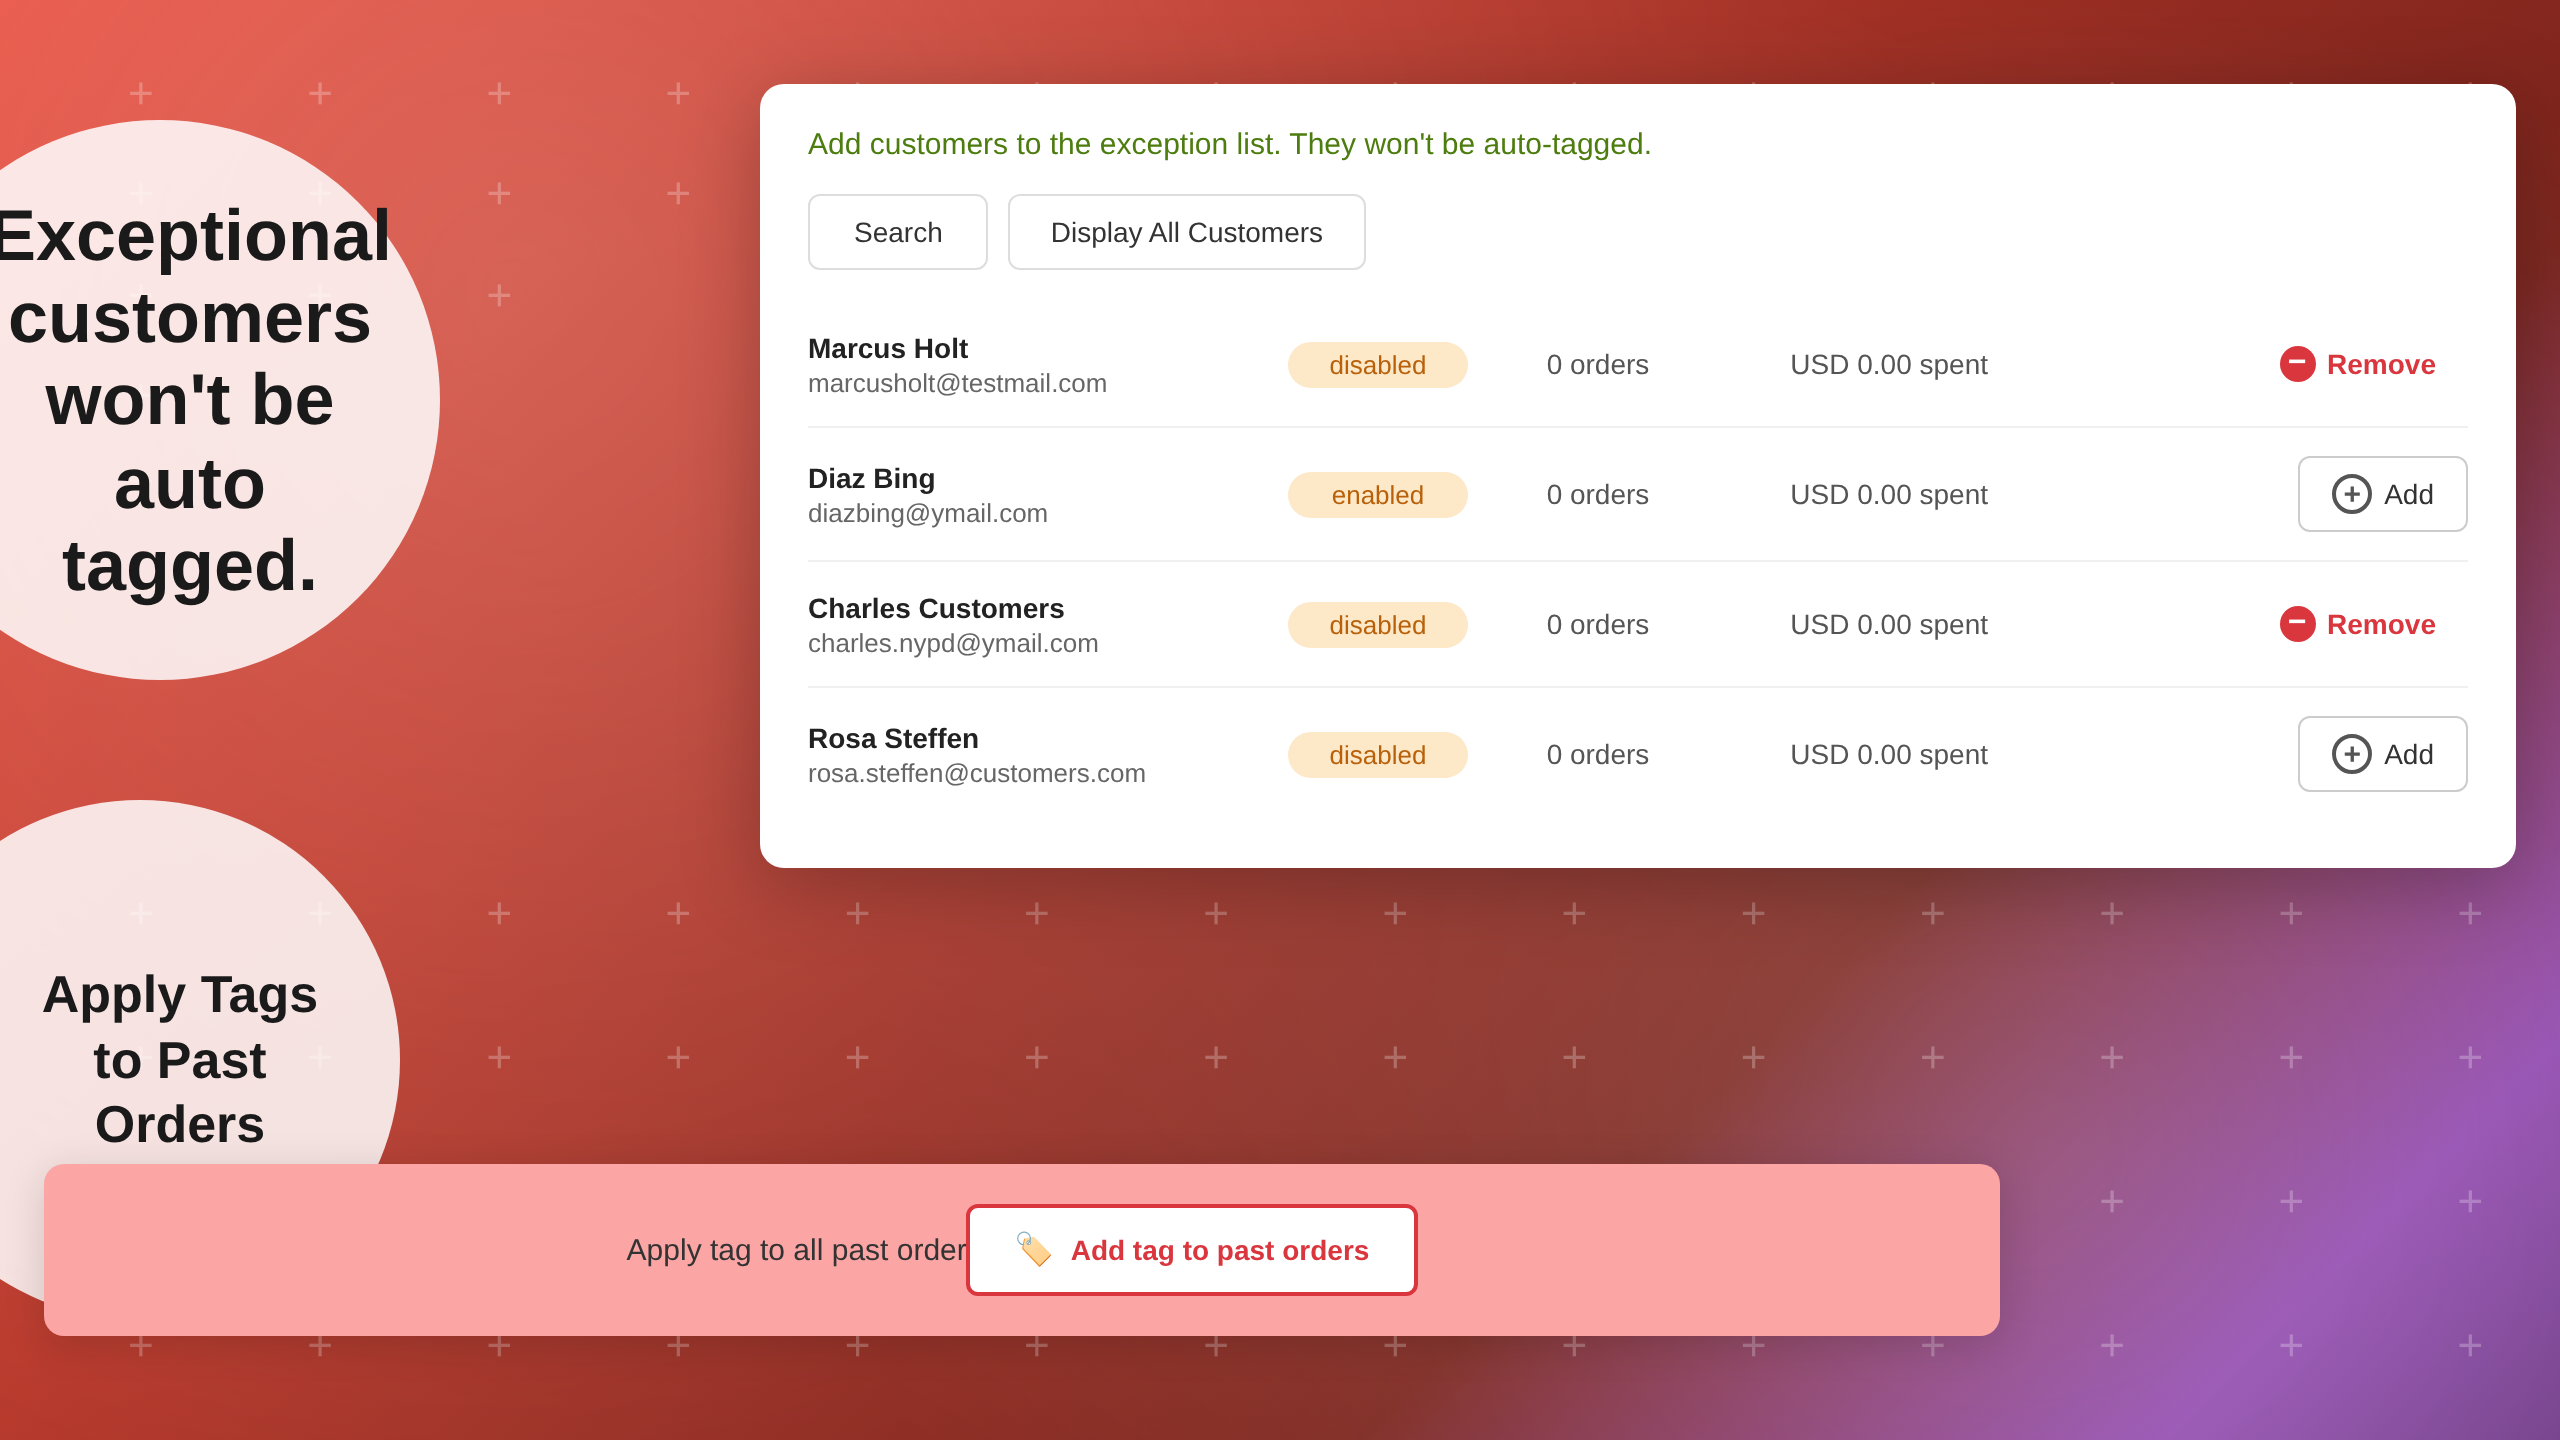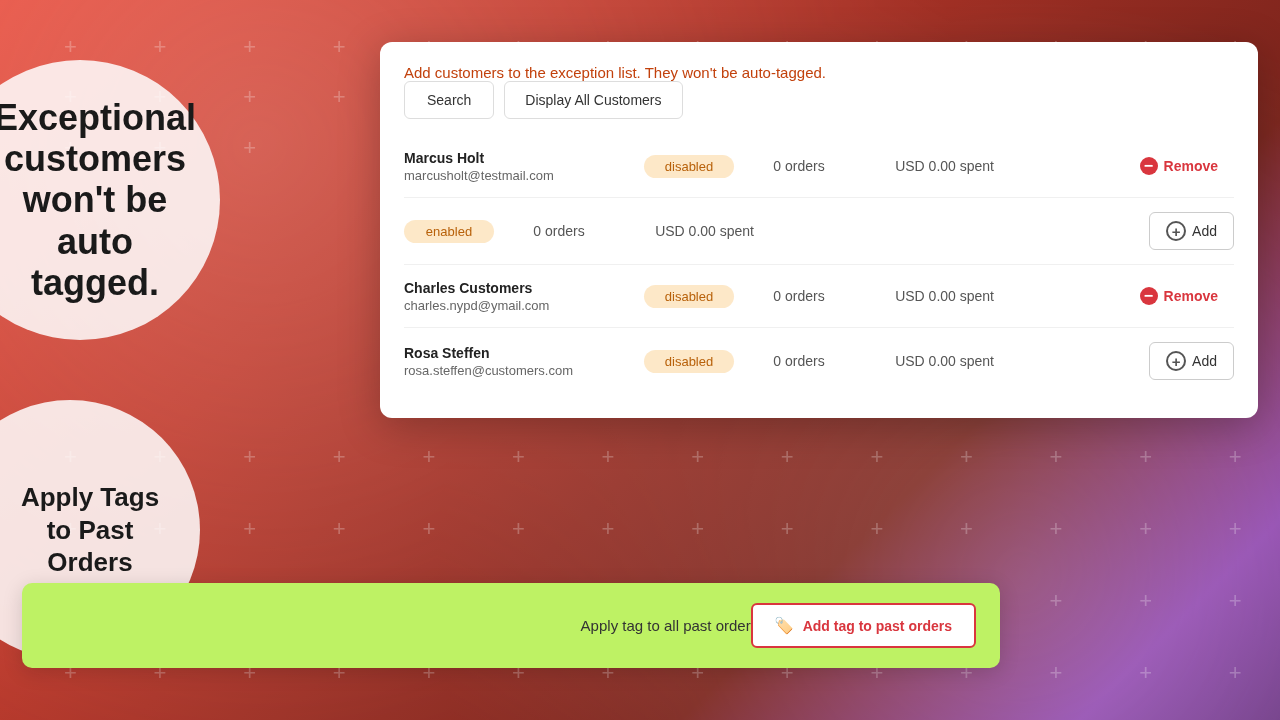--- a/index.html
+++ b/index.html
@@ -94,21 +94,22 @@
       left: 380px;
       right: 22px;
       background: #ffffff;
       border-radius: 12px;
       box-shadow: 0 8px 40px rgba(0,0,0,0.25);
       padding: 22px 24px 24px;
     }
 
     .modal-title {
       font-size: 15px;
-      color: #c2410c;
+      color: #4d7c0f;
+      margin-bottom: 16px;
       font-weight: 400;
     }
 
     
     .search-row {
       display: flex;
       gap: 10px;
       margin-bottom: 16px;
     }
 
@@ -247,25 +248,25 @@
       border: 1.5px solid #ccc !important;
       border: none;
     }
 
     
     .bottom-panel {
       position: absolute;
       bottom: 52px;
       left: 22px;
       right: 280px;
-      background: #bef264;
+      background: #fca5a5;
       border-radius: 10px;
       display: flex;
       align-items: center;
-      justify-content: flex-end;
+      justify-content: center;
       padding: 20px 24px;
       box-shadow: 0 4px 20px rgba(0,0,0,0.15);
     }
 
     .bottom-label {
       font-size: 15px;
       color: #333;
       font-weight: 400;
     }
 
@@ -435,20 +436,24 @@
       </div>
       <span class="status-badge status-disabled">disabled</span>
       <span class="orders-count">0 orders</span>
       <span class="spent-amount">USD 0.00 spent</span>
       <button class="action-btn btn-remove">
              <span class="remove-icon">−</span>
              <span>Remove</span>
            </button>
     </div>
       <div class="customer-row">
+      <div class="customer-info">
+        <div class="customer-name">Diaz Bing</div>
+        <div class="customer-email">diazbing@ymail.com</div>
+      </div>
       <span class="status-badge status-enabled">enabled</span>
       <span class="orders-count">0 orders</span>
       <span class="spent-amount">USD 0.00 spent</span>
       <button class="action-btn btn-add" style="border:1.5px solid #ccc;">
              <span class="add-icon">+</span>
              <span>Add</span>
            </button>
     </div>
       <div class="customer-row">
       <div class="customer-info">

